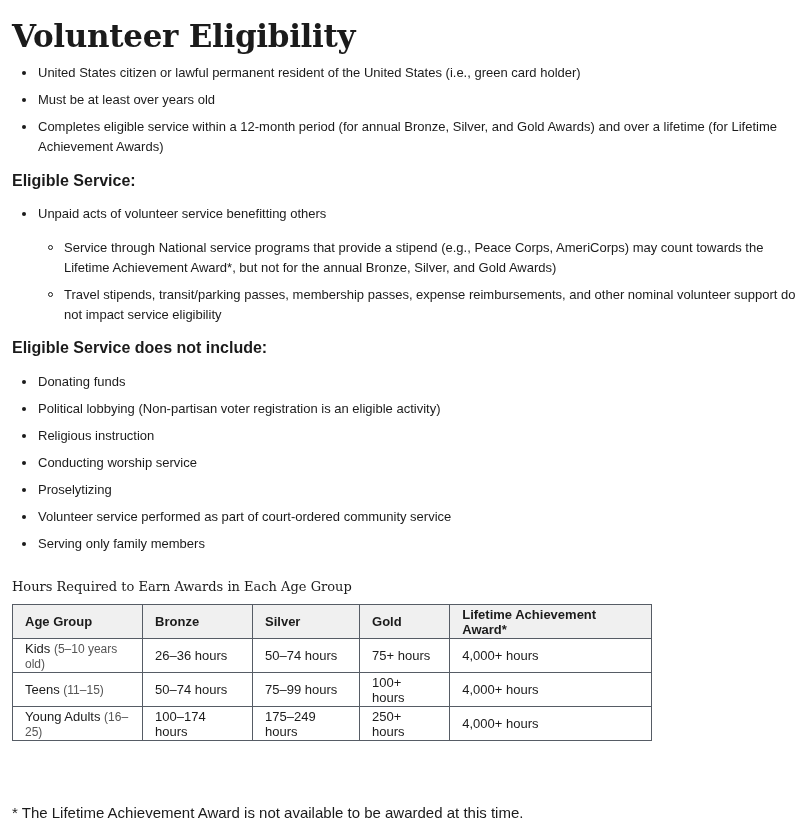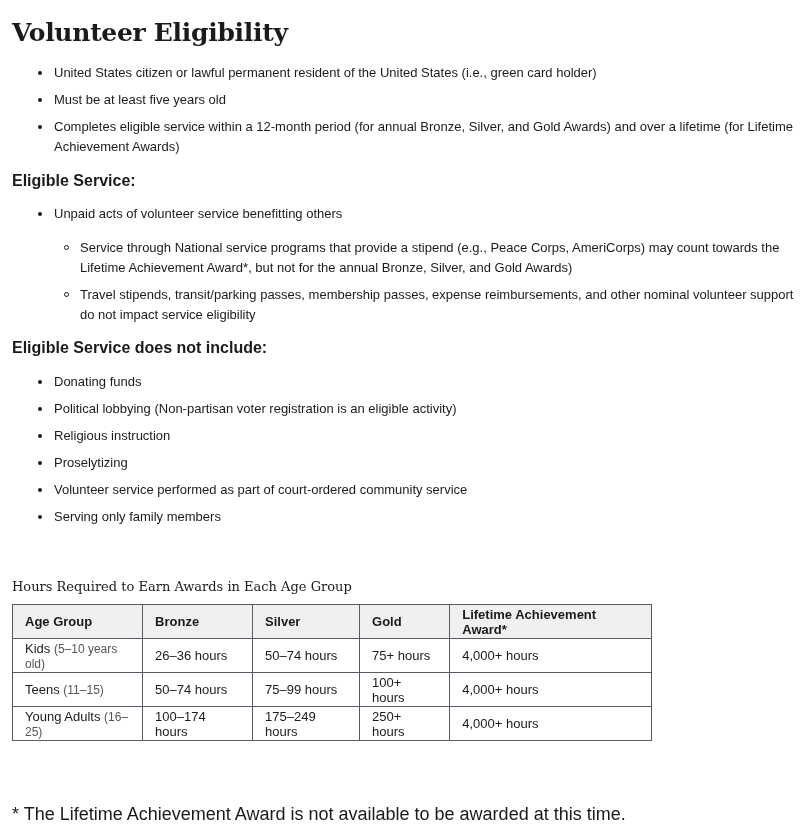--- a/index.html
+++ b/index.html
@@ -5,21 +5,21 @@
   html, body { margin: 0; padding: 0; background: #ffffff; }
   body {
     width: 809px; height: 827px; overflow: hidden;
     font-family: "Liberation Sans", sans-serif;
     color: #1b1b1b;
     position: relative;
   }
   .page { position: absolute; left: 12px; top: 0; width: 786px; }
   h1 {
     font-family: "DejaVu Serif", serif;
-    font-size: 25px; font-weight: bold;
+    font-size: 31px; font-weight: bold;
     margin: 0; position: absolute; top: 18px; left: 0;
     letter-spacing: -0.3px; color: #1b1b1b;
   }
   ul { margin: 0; padding: 0; list-style: none; }
   .bul {
     position: relative; padding-left: 26px;
     font-size: 13px; line-height: 20px; color: #1b1b1b;
   }
   .bul::before {
     content: ""; position: absolute; left: 10px; top: 8px;
@@ -27,64 +27,65 @@
   }
   .sub {
     position: relative; padding-left: 52px;
     font-size: 13px; line-height: 20px;
   }
   .sub::before {
     content: ""; position: absolute; left: 36px; top: 7px;
     width: 3px; height: 3px; border-radius: 50%; border: 1px solid #1b1b1b; background: #fff;
   }
   .label { font-weight: bold; font-size: 16px; position: absolute; left: 0; }
-  .abs { position: absolute; left: 16px; right: 0; }
+  .abs { position: absolute; left: 0; right: 0; }
   .caption {
     font-family: "DejaVu Serif", serif; font-size: 13px; color: #1b1b1b;
     position: absolute; left: 0; top: 579px;
   }
   table {
     position: absolute; left: 0; top: 604px;
     border-collapse: collapse; width: 640px;
     font-size: 13px;
   }
   th, td {
     border: 1px solid #565c65; text-align: left;
     padding: 0 12px; height: 33px; vertical-align: middle;
   }
   th { background: #f0f0f0; font-weight: bold; }
   .age-sub { font-size: 12px; color: #555; }
-  .footnote { position: absolute; left: 0; top: 804px; font-size: 18px; }
+  .footnote { position: absolute; left: 0; top: 804px; font-size: 15px; }
 </style>
 </head>
 <body>
 
 <div class="page">
   <h1>Volunteer Eligibility</h1>
 
   <ul class="abs" style="top:63px;">
     <li class="bul" style="margin-bottom:7px;">United States citizen or lawful permanent resident of the United States (i.e., green card holder)</li>
-    <li class="bul" style="margin-bottom:7px;">Must be at least five years old</li>
+    <li class="bul" style="margin-bottom:7px;">Must be at least over years old</li>
     <li class="bul">Completes eligible service within a 12-month period (for annual Bronze, Silver, and Gold Awards) and over a lifetime (for Lifetime Achievement Awards)</li>
   </ul>
 
   <div class="label" style="top:172px;">Eligible Service:</div>
 
   <ul class="abs" style="top:204px;">
     <li class="bul" style="margin-bottom:14px;">Unpaid acts of volunteer service benefitting others</li>
     <li class="sub" style="margin-bottom:7px;">Service through National service programs that provide a stipend (e.g., Peace Corps, AmeriCorps) may count towards the Lifetime Achievement Award*, but not for the annual Bronze, Silver, and Gold Awards)</li>
     <li class="sub">Travel stipends, transit/parking passes, membership passes, expense reimbursements, and other nominal volunteer support do not impact service eligibility</li>
   </ul>
 
   <div class="label" style="top:339px;">Eligible Service does not include:</div>
 
   <ul class="abs" style="top:372px;">
     <li class="bul" style="margin-bottom:7px;">Donating funds</li>
     <li class="bul" style="margin-bottom:7px;">Political lobbying (Non-partisan voter registration is an eligible activity)</li>
     <li class="bul" style="margin-bottom:7px;">Religious instruction</li>
+    <li class="bul" style="margin-bottom:7px;">Conducting worship service</li>
     <li class="bul" style="margin-bottom:7px;">Proselytizing</li>
     <li class="bul" style="margin-bottom:7px;">Volunteer service performed as part of court-ordered community service</li>
     <li class="bul">Serving only family members</li>
   </ul>
 
   <div class="caption">Hours Required to Earn Awards in Each Age Group</div>
 
   <table>
     <colgroup>
       <col style="width:164px">

